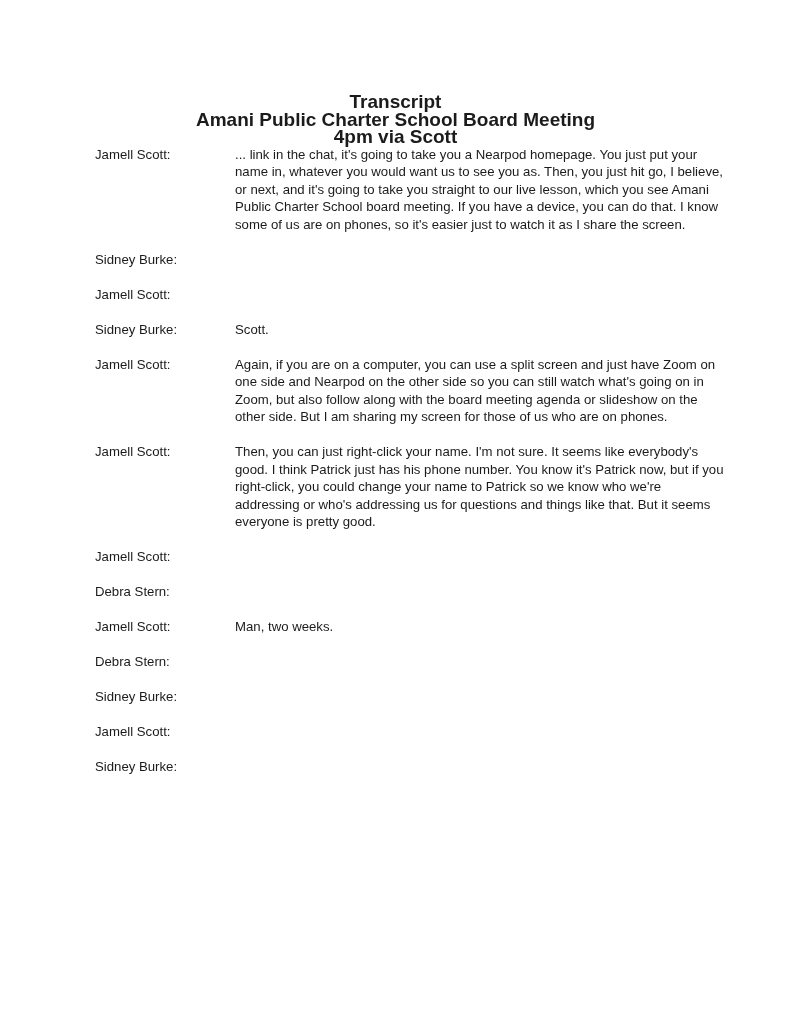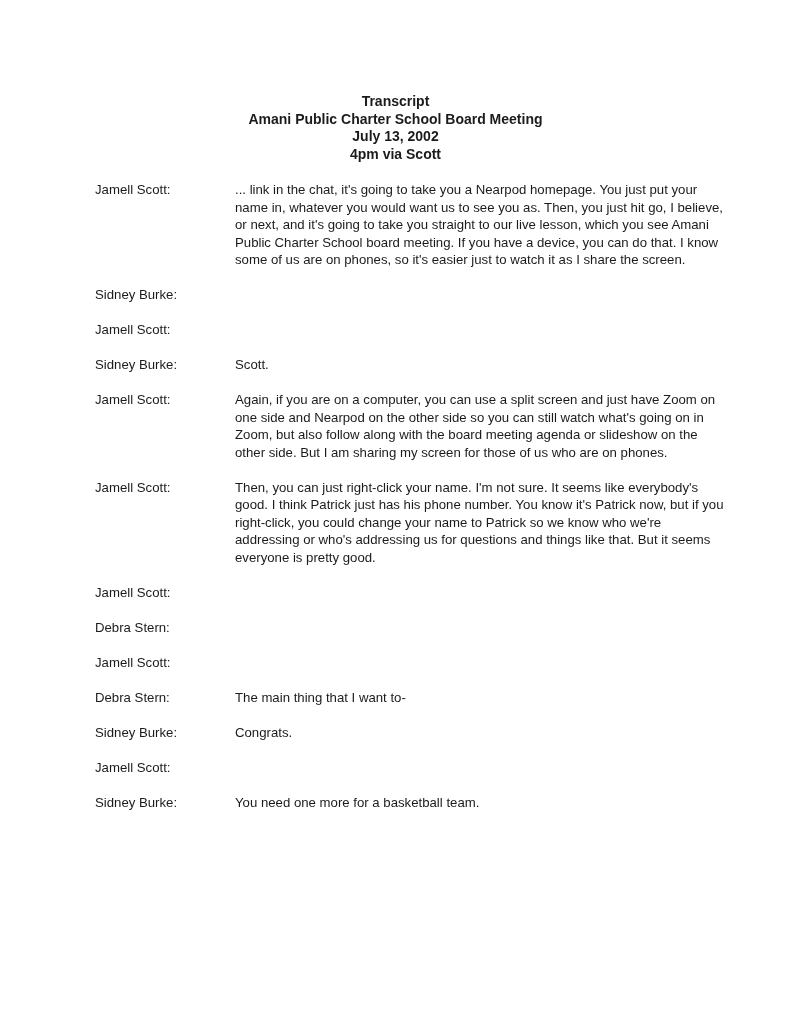--- a/index.html
+++ b/index.html
@@ -14,25 +14,24 @@
     background: #ffffff;
     box-sizing: border-box;
     font-family: "Liberation Sans", sans-serif;
     color: #1b1b1b;
     overflow: hidden;
   }
   .doc-header {
     padding-top: 93px;
     text-align: center;
     font-weight: bold;
-    font-size: 14px;
+    font-size: 19px;
     line-height: 17.5px;
   }
   .doc-body {
-    margin-top: 18px;
     padding-left: 95px;
     padding-right: 65px;
   }
   .entry {
     display: flex;
     align-items: flex-start;
     margin-bottom: 17.5px;
     font-size: 13.2px;
     line-height: 17.5px;
   }
@@ -44,21 +43,20 @@
     flex: 1;
   }
 </style>
 </head>
 <body>
 
 <div class="page">
   <header class="doc-header">
     <div>Transcript</div>
     <div>Amani Public Charter School Board Meeting</div>
-    <div>July 13, 2002</div>
     <div>4pm via Scott</div>
   </header>
 
   <main class="doc-body" id="entries">
   <div class="entry">
     <div class="speaker">Jamell Scott:</div>
     <div class="dialogue">... link in the chat, it's going to take you a Nearpod homepage. You just put your name in, whatever you would want us to see you as. Then, you just hit go, I believe, or next, and it's going to take you straight to our live lesson, which you see Amani Public Charter School board meeting. If you have a device, you can do that. I know some of us are on phones, so it's easier just to watch it as I share the screen.</div>
   </div>
 
   <div class="entry">
@@ -87,34 +85,32 @@
   <div class="entry">
     <div class="speaker">Jamell Scott:</div>
   </div>
 
   <div class="entry">
     <div class="speaker">Debra Stern:</div>
   </div>
 
   <div class="entry">
     <div class="speaker">Jamell Scott:</div>
+    <div class="dialogue">Man, two weeks.</div>
   </div>
 
   <div class="entry">
     <div class="speaker">Debra Stern:</div>
-    <div class="dialogue">The main thing that I want to-</div>
   </div>
 
   <div class="entry">
     <div class="speaker">Sidney Burke:</div>
-    <div class="dialogue">Congrats.</div>
   </div>
 
   <div class="entry">
     <div class="speaker">Jamell Scott:</div>
   </div>
 
   <div class="entry">
     <div class="speaker">Sidney Burke:</div>
-    <div class="dialogue">You need one more for a basketball team.</div>
   </div>
 </main>
 </div>
 
 </body></html>

